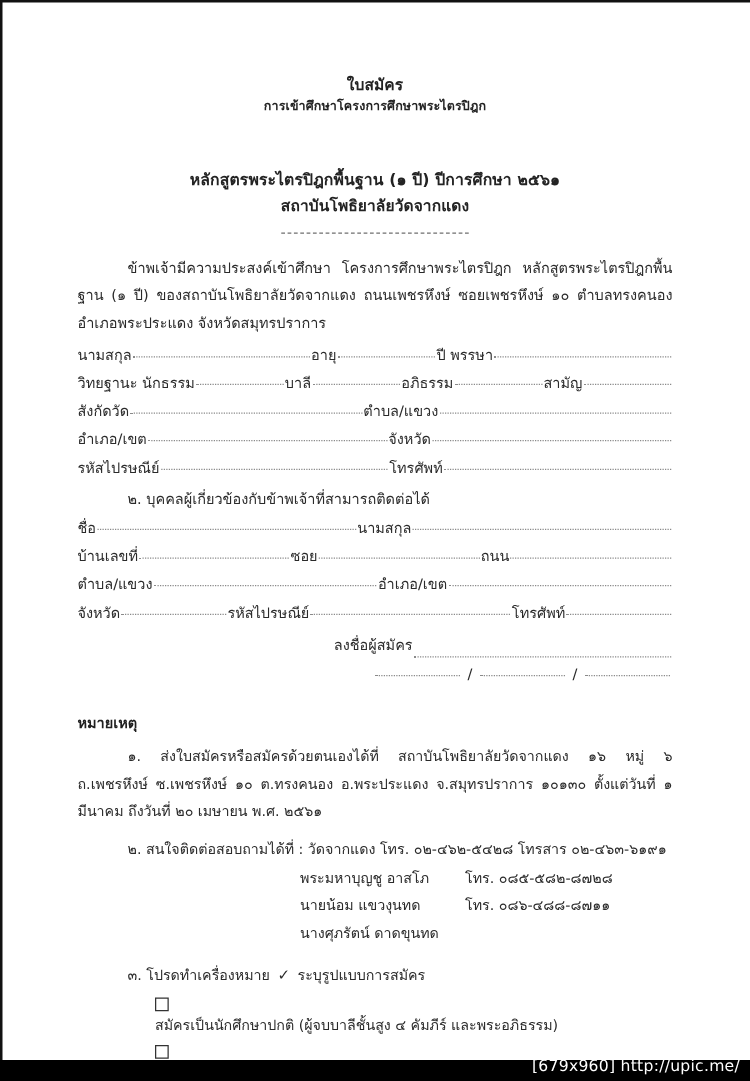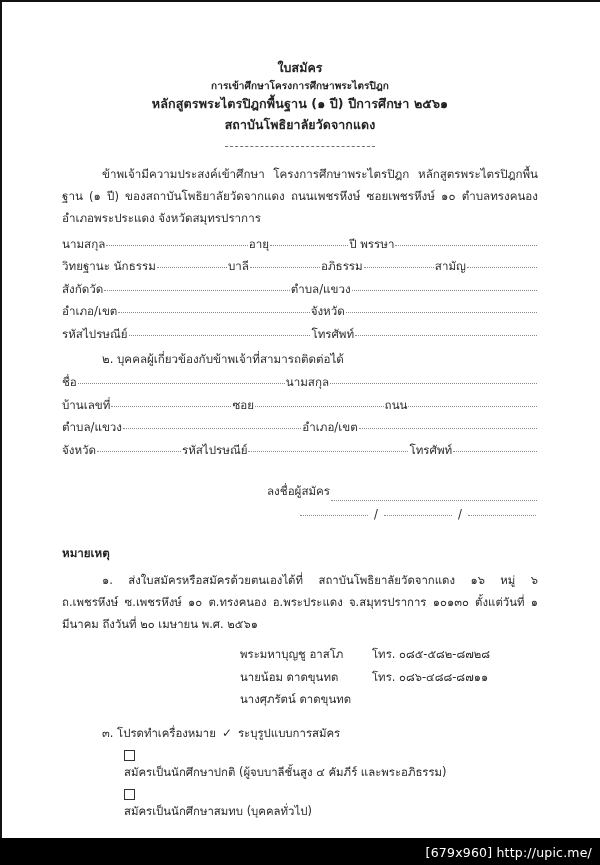--- a/index.html
+++ b/index.html
@@ -44,21 +44,21 @@
     line-height: 1.62;
   }
   .title-line {
     font-size: 12.2px;
     font-weight: bold;
     color: #232323;
     letter-spacing: 0.1px;
   }
   .title-line.t1 { font-size: 12.4px; }
   .title-line.t2 { font-size: 10px; }
-  .title-line.t3 { font-size: 12.6px; }
+  .title-line.t3 { font-size: 12.6px; margin-top: 40px; }
   .title-line.t4 { font-size: 12.4px; }
 
   .divider {
     width: 150px;
     margin: 11px auto 0 auto;
     border-top: 1px dashed #6f6f6f;
     height: 0;
   }
 
   
@@ -103,21 +103,21 @@
   .dots.w-sm  { flex: 0 0 78px; }
   .dots.w-md  { flex: 0 0 120px; }
   .dots.w-lg  { flex: 0 0 160px; }
 
   
   .sign-row {
     display: flex;
     font-size: 11.6px;
     line-height: 1.95;
     color: #2a2a2a;
-    margin-top: 19px;
+    margin-top: 4px;
     padding-left: 205px;
     white-space: nowrap;
   }
   .date-row {
     display: flex;
     align-items: baseline;
     font-size: 11.6px;
     line-height: 1.95;
     color: #2a2a2a;
     padding-left: 238px;
@@ -189,21 +189,21 @@
     top: 0px;
     background: #fff;
   }
 
   
   .footer-bar {
     position: absolute;
     left: 0;
     bottom: 0;
     width: 600px;
-    height: 27px;
+    height: 17px;
     background: #000000;
   }
   .footer-text {
     position: absolute;
     right: 8px;
     bottom: 5px;
     color: #ffffff;
     font-family: "DejaVu Sans", "Liberation Sans", sans-serif;
     font-size: 12.5px;
     letter-spacing: 0.2px;
@@ -319,27 +319,28 @@
       <span class="slash">/</span>
       <span class="dseg"></span>
     </div>
   </div>
 
   <div class="notes-head">หมายเหตุ</div>
 
   <div class="note"><span class="indent"></span><span>๑. ส่งใบสมัครหรือสมัครด้วยตนเองได้ที่ สถาบันโพธิยาลัยวัดจากแดง ๑๖ หมู่ ๖ ถ.เพชรหึงษ์ ซ.เพชรหึงษ์ ๑๐ ต.ทรงคนอง อ.พระประแดง จ.สมุทรปราการ ๑๐๑๓๐ ตั้งแต่วันที่ ๑ มีนาคม ถึงวันที่ ๒๐ เมษายน พ.ศ. ๒๕๖๑</span></div>
 
   <div class="contact-block">
+    <div class="contact-lead">๒. สนใจติดต่อสอบถามได้ที่ : วัดจากแดง โทร. ๐๒-๔๖๒-๕๔๒๘ โทรสาร ๐๒-๔๖๓-๖๑๙๑</div>
 
     <div class="contact-row">
       <span class="contact-name">พระมหาบุญชู  อาสโภ</span>
       <span class="contact-tel">โทร. ๐๘๕-๕๘๒-๘๗๒๘</span>
     </div>
     <div class="contact-row">
-      <span class="contact-name">นายน้อม  ดาดขุนทด</span>
+      <span class="contact-name">นายน้อม  แขวงุนทด</span>
       <span class="contact-tel">โทร. ๐๘๖-๔๘๘-๘๗๑๑</span>
     </div>
     <div class="contact-row">
       <span class="contact-name">นางศุภรัตน์  ดาดขุนทด</span>
     </div>
   </div>
 
   <div class="check-section">
     <div class="check-head"><span>๓. โปรดทำเครื่องหมาย</span><span class="tick">✓</span><span>ระบุรูปแบบการสมัคร</span></div>
 

